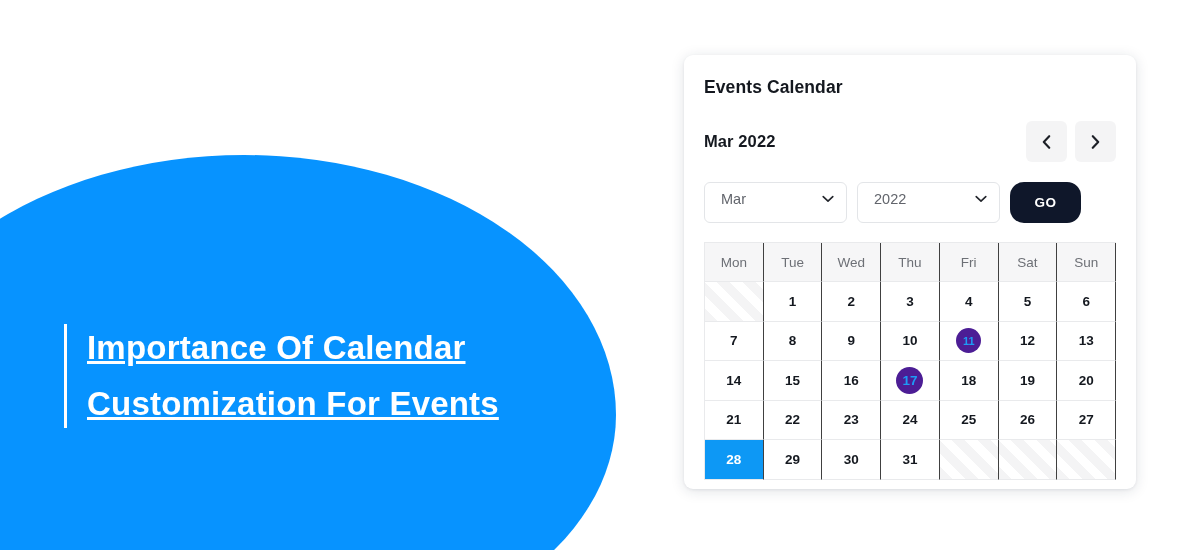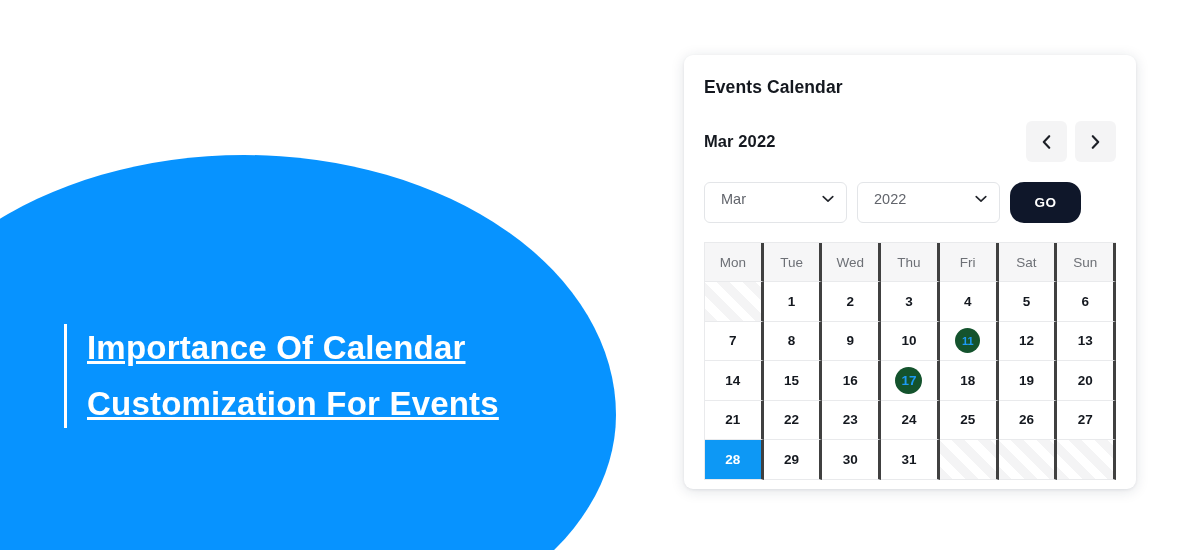--- a/index.html
+++ b/index.html
@@ -132,21 +132,21 @@
 
   
   .cal {
     margin-top: 19px;
     border-top: 1px solid #e9eaec;
     border-left: 1px solid #e9eaec;
     display: grid;
     grid-template-columns: repeat(7, 1fr);
   }
   .cal-cell {
-    border-right: 3px solid #404040;
+    border-right: 1px solid #404040;
     border-bottom: 1px solid #e9eaec;
     height: 39.5px;
     display: flex;
     align-items: center;
     justify-content: center;
     font-size: 13.5px;
   }
   .dow {
     background: #f6f6f7;
     color: #6d7076;
@@ -159,21 +159,21 @@
     font-weight: 700;
     background: #ffffff;
     cursor: pointer;
   }
   .day .pill {
     width: 27px; height: 27px;
     display: flex; align-items: center; justify-content: center;
     border-radius: 50%;
   }
   .day.event .pill {
-    background: #14532d;
+    background: #4c1d95;
     color: #1e9bf5;
     font-weight: 700;
   }
   .day.event.sm .pill { font-size: 11px; width: 25px; height: 25px; }
   .day.selected {
     background: #0d98f5;
     color: #ffffff;
   }
   .day.blank {
     cursor: default;

